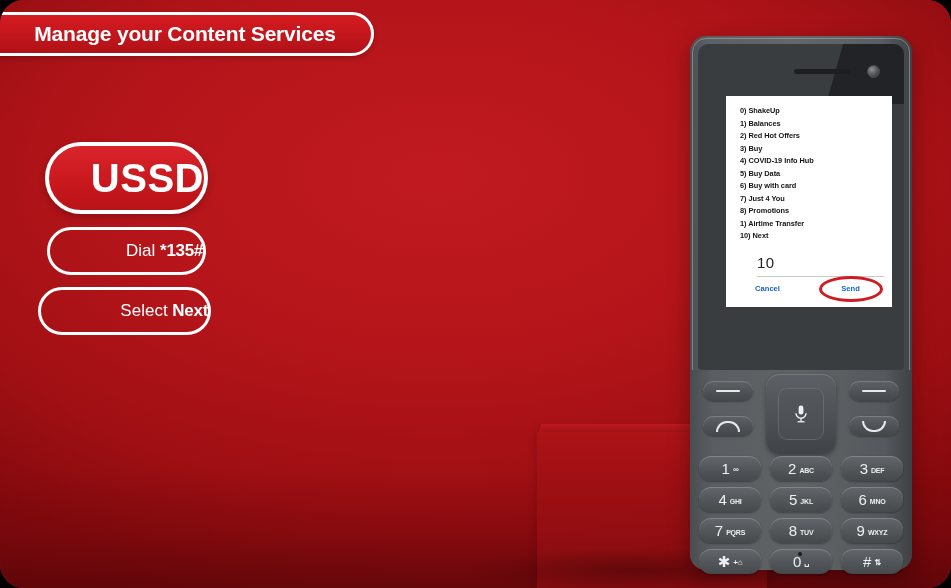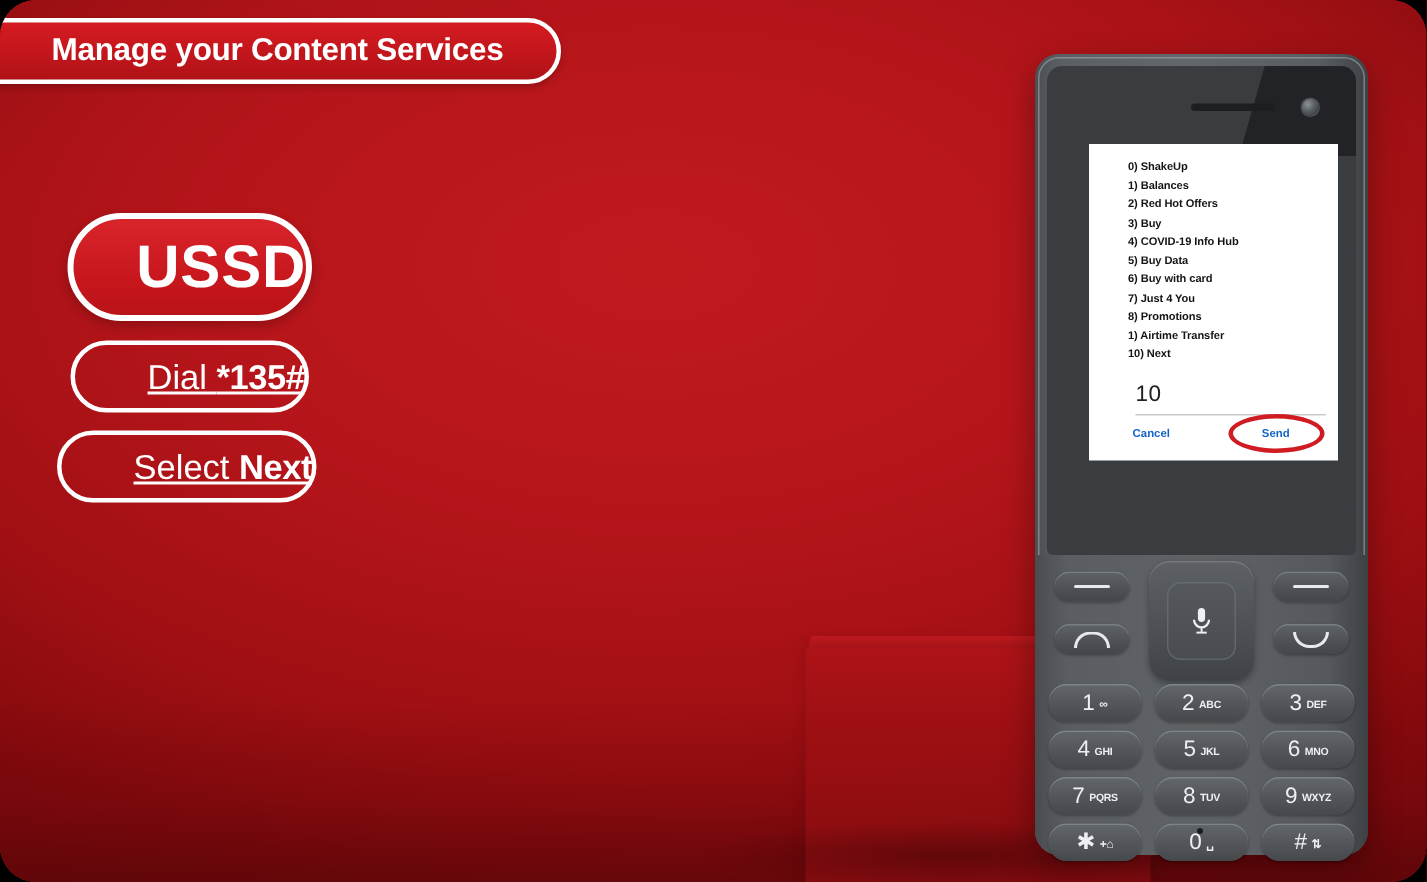--- a/index.html
+++ b/index.html
@@ -119,24 +119,23 @@
     border-radius: 24px;
     background: transparent;
   }
   .pill-select {
     left: 38px; top: 287px;
     width: 173px; height: 48px;
     border-radius: 24px;
     background: transparent;
   }
   .pill-line {
-    font-size: 23px;
+    font-size: 17px;
     font-weight: normal;
     letter-spacing: 0px;
-    text-decoration: underline;
   }
   .pill-line b {
     font-weight: bold;
     letter-spacing: -0.3px;
   }
 
   
   .phone {
     position: absolute;
     left: 690px;
@@ -198,21 +197,20 @@
     left: 14px; top: 9px;
     right: 6px;
   }
   .menu-item {
     font-size: 7.4px;
     font-weight: bold;
     color: #141414;
     line-height: 12.55px;
     white-space: nowrap;
     letter-spacing: -0.05px;
-    margin-left: 12px;
   }
   .input-row {
     position: absolute;
     left: 10px; top: 157px;
     right: 8px;
     height: 23px;
     border-bottom: 1px solid #c9c9c9;
     margin-left: 21px;
   }
   .input-value {

